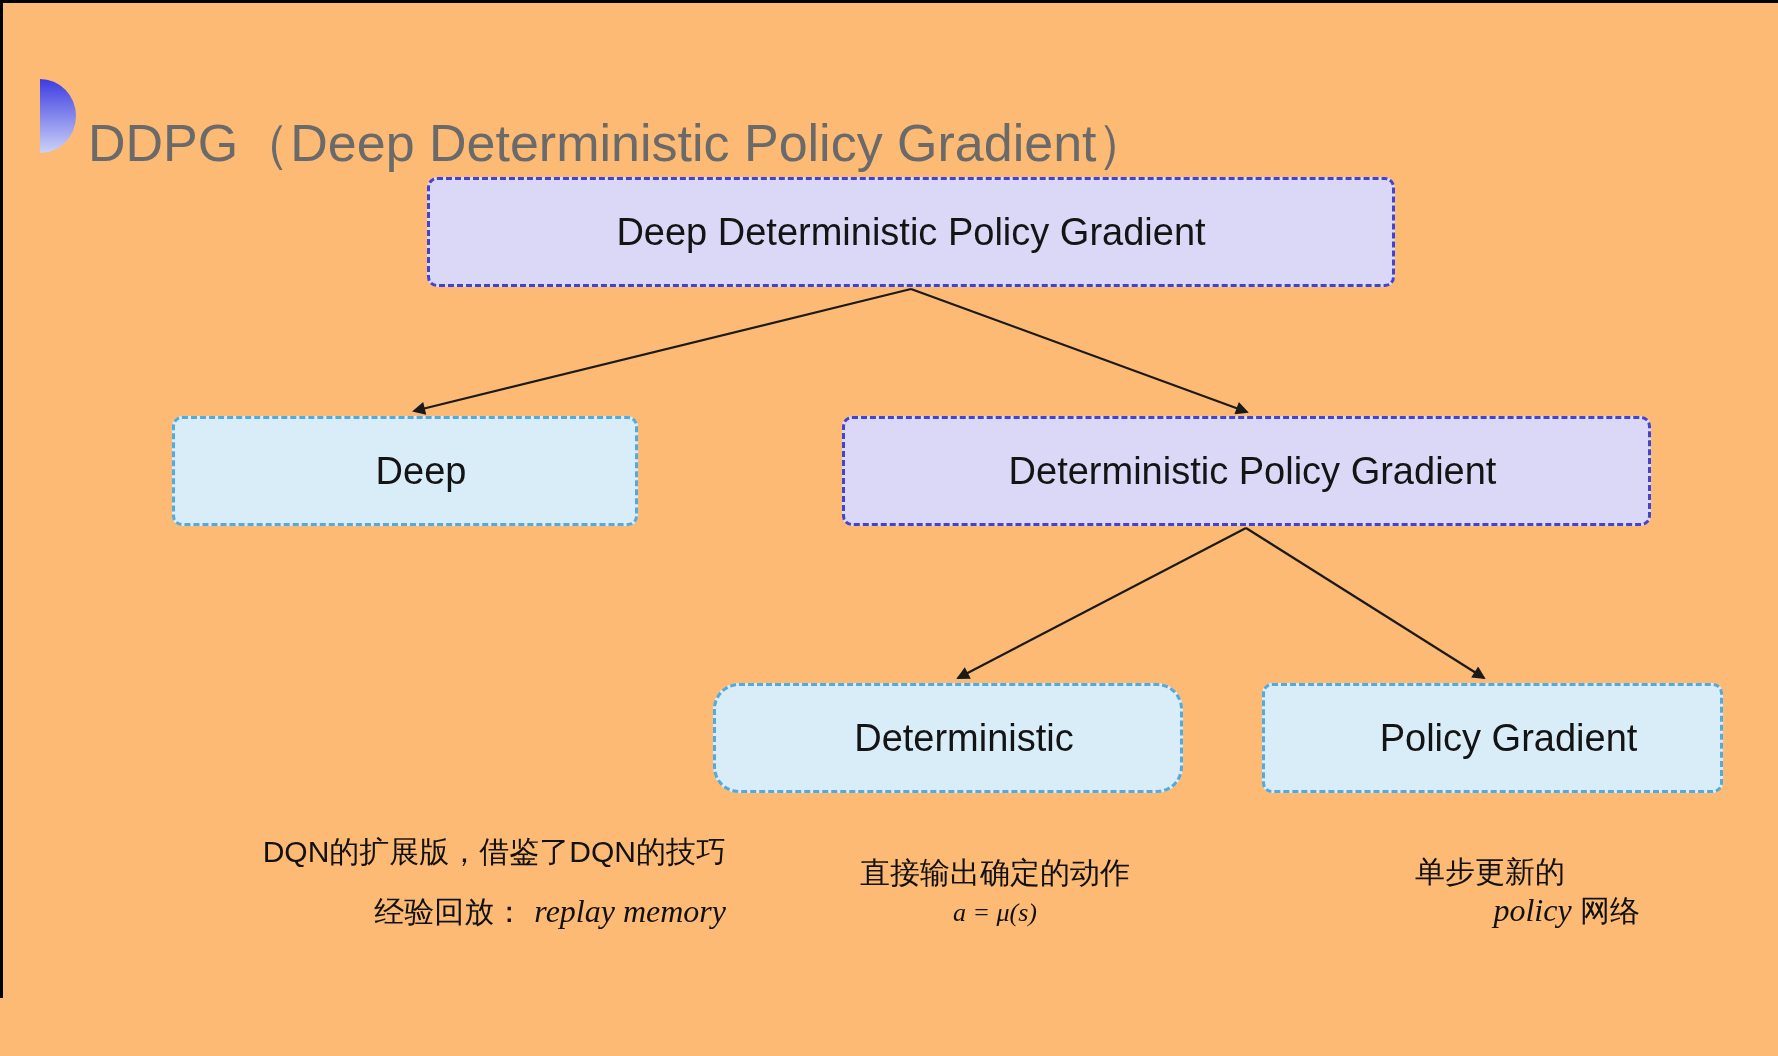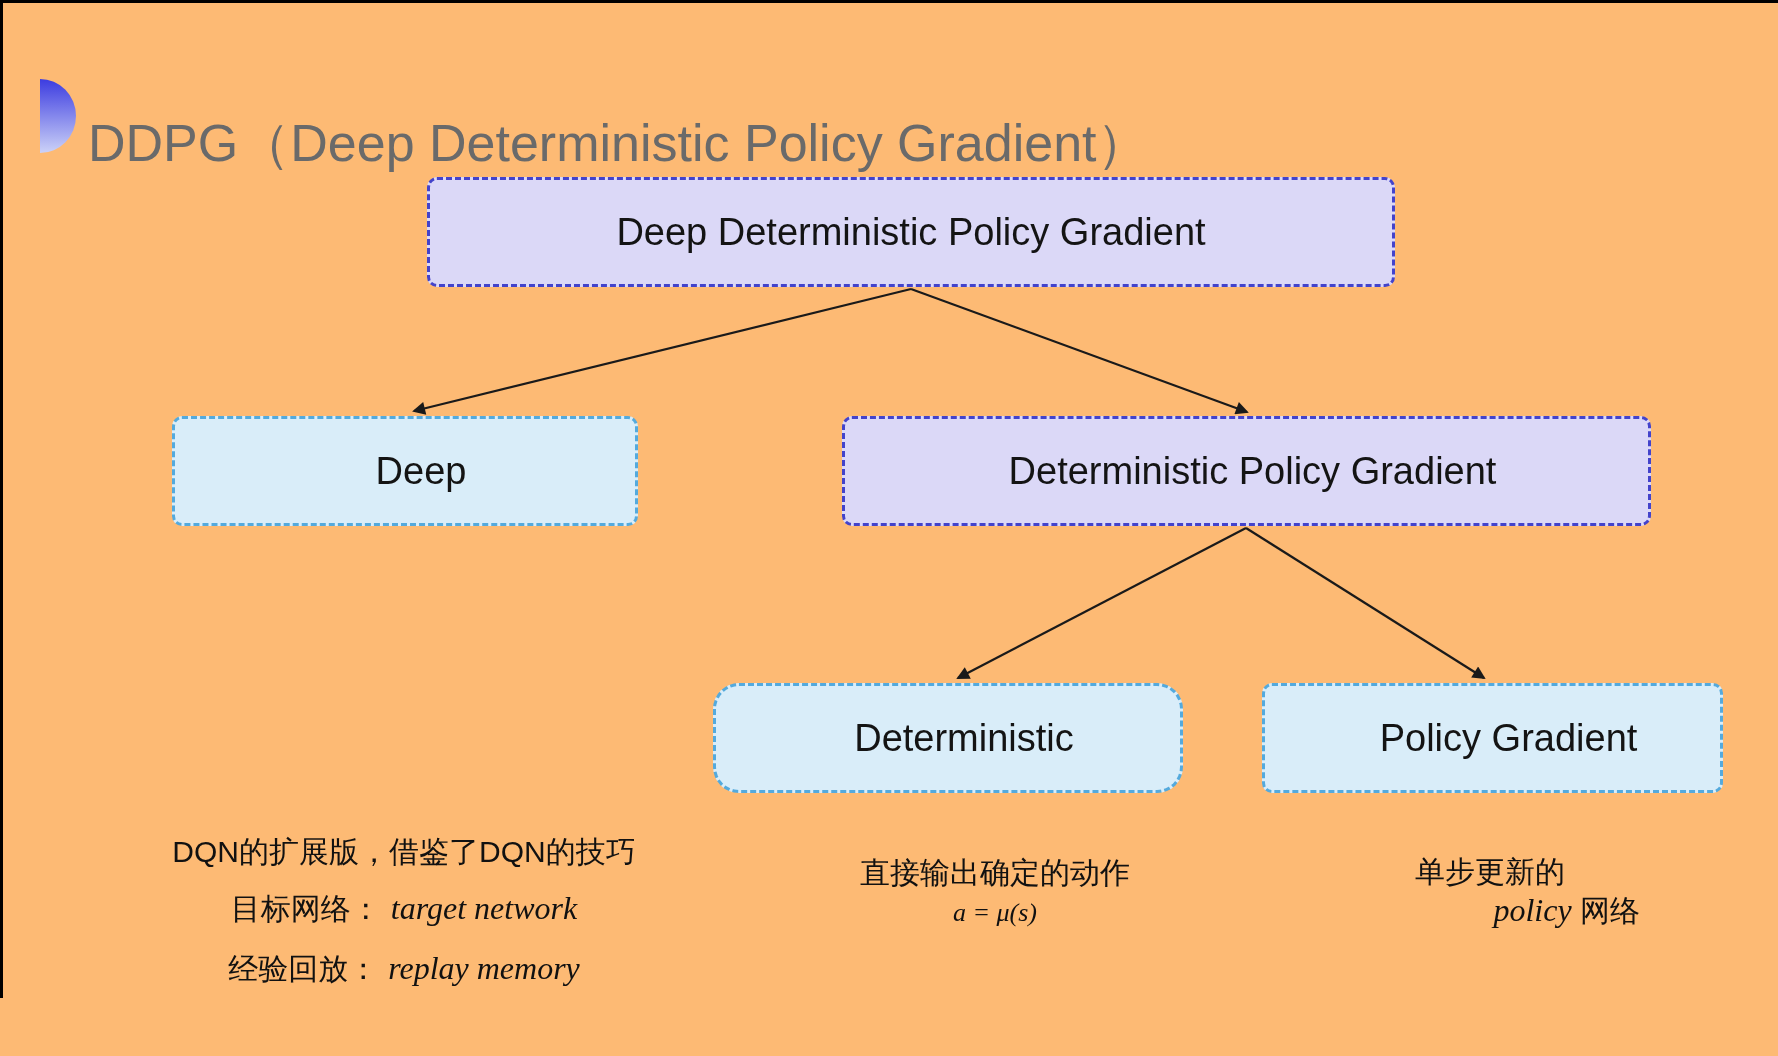--- a/index.html
+++ b/index.html
@@ -43,21 +43,21 @@
     position:absolute;text-align:center;color:#111;
     font-size:30px;line-height:36px;
   }
   .note .row{margin:0;}
   .note .math{
     font-family:"Liberation Serif", serif;
     font-style:italic;font-size:32px;
   }
   .note .math.big{font-size:26px;line-height:40px;}
   .note .gap{margin-left:10px;}
-  .note-deep{left:94px;top:834px;width:620px;}
+  .note-deep{left:106px;top:834px;width:620px;text-align:right;}
   .note-deep .row2{margin-top:20px;}
   .note-deep .row3{margin-top:23px;}
   .note-det{left:800px;top:855px;width:390px;}
   .note-det .row2{margin-top:2px;}
   .note-pg{left:1340px;top:854px;width:300px;}
   .note-pg .row2{margin-top:2px;text-align:right;}
 </style>
 </head>
 <body>
 
@@ -83,21 +83,20 @@
   <div>
       <div class="node purple" style="left: 427px; top: 177px; width: 968px; height: 110px;">Deep Deterministic Policy Gradient</div>
       <div class="node blue" style="left: 172px; top: 416px; width: 466px; height: 110px;">Deep</div>
       <div class="node purple" style="left: 842px; top: 416px; width: 809px; height: 110px; padding-left: 12px;">Deterministic Policy Gradient</div>
       <div class="node blue" style="left: 713px; top: 683px; width: 470px; height: 110px; border-radius: 26px;">Deterministic</div>
       <div class="node blue" style="left: 1262px; top: 683px; width: 461px; height: 110px;">Policy Gradient</div>
     </div>
 
   <div class="note note-deep">
     <div class="row row1">DQN的扩展版，借鉴了DQN的技巧</div>
-    <div class="row row2"><span>目标网络：</span><span class="math gap">target network</span></div>
     <div class="row row3"><span>经验回放：</span><span class="math gap">replay memory</span></div>
   </div>
 
   <div class="note note-det">
     <div class="row row1">直接输出确定的动作</div>
     <div class="row row2 math big">a = μ(s)</div>
   </div>
 
   <div class="note note-pg">
     <div class="row row1">单步更新的</div>

